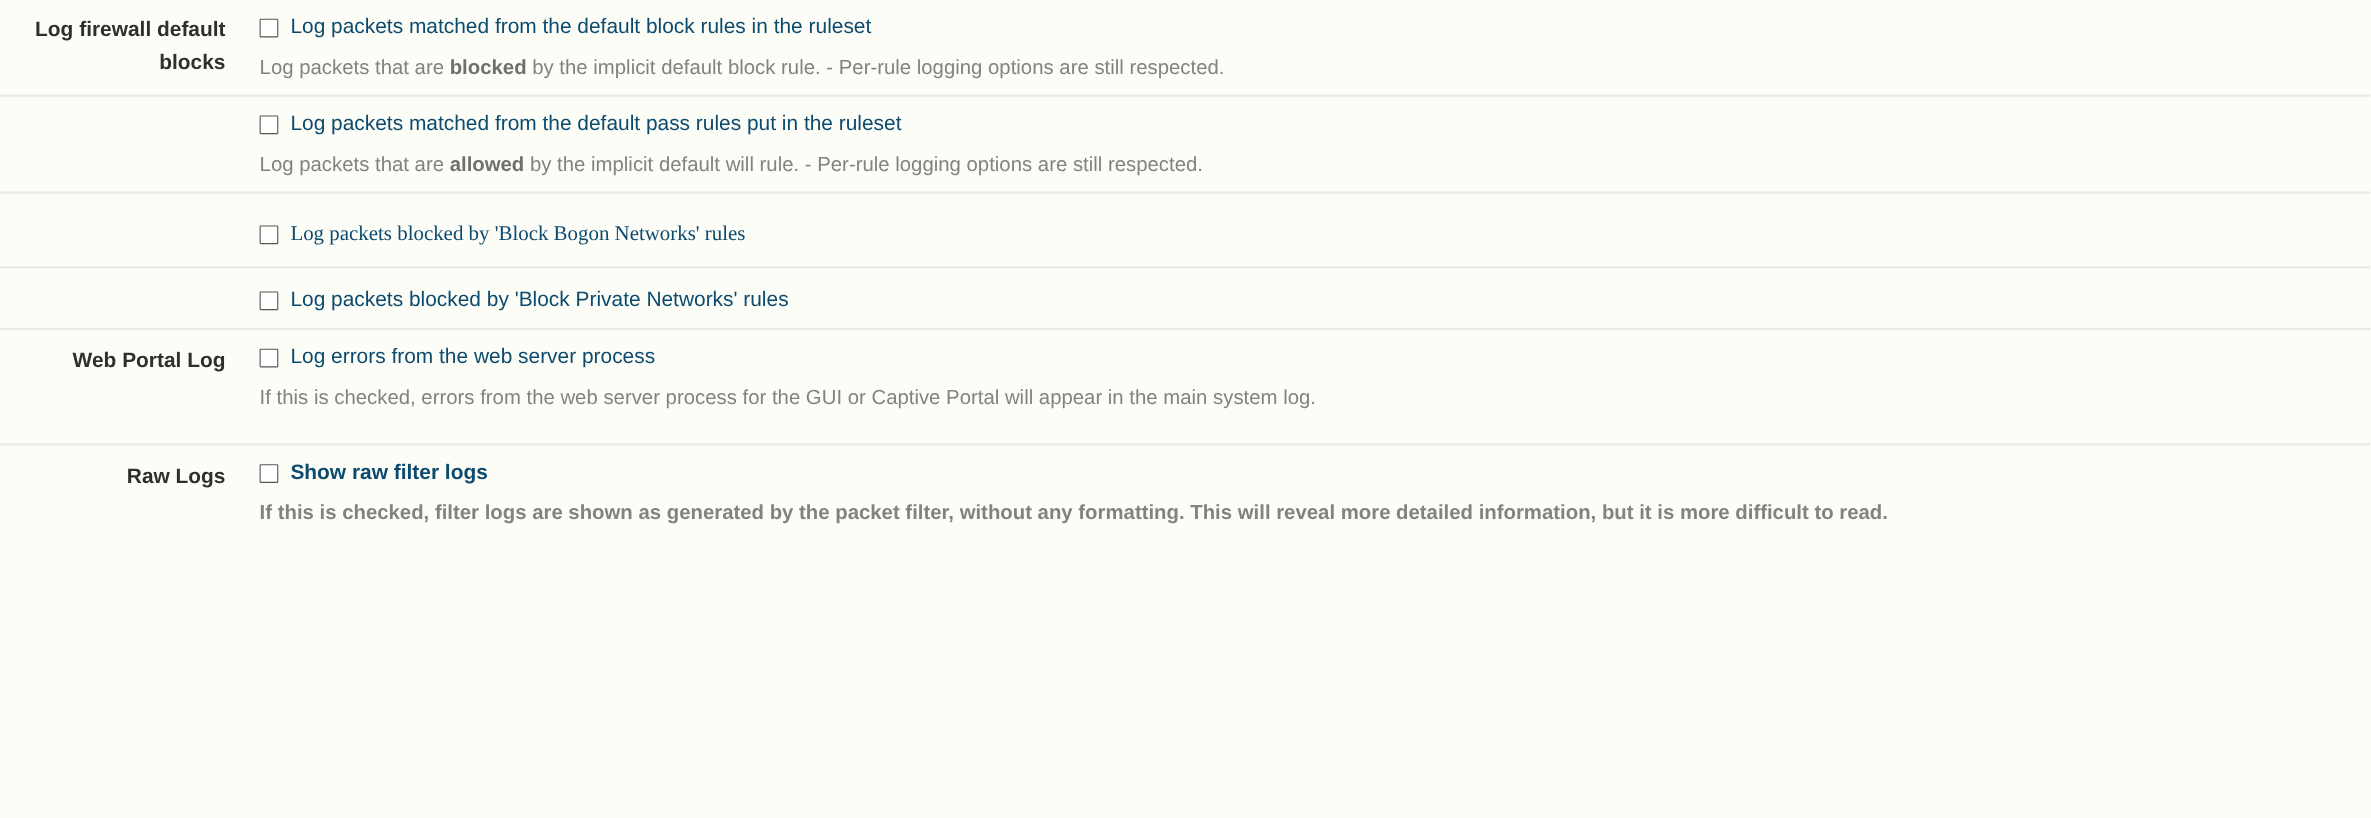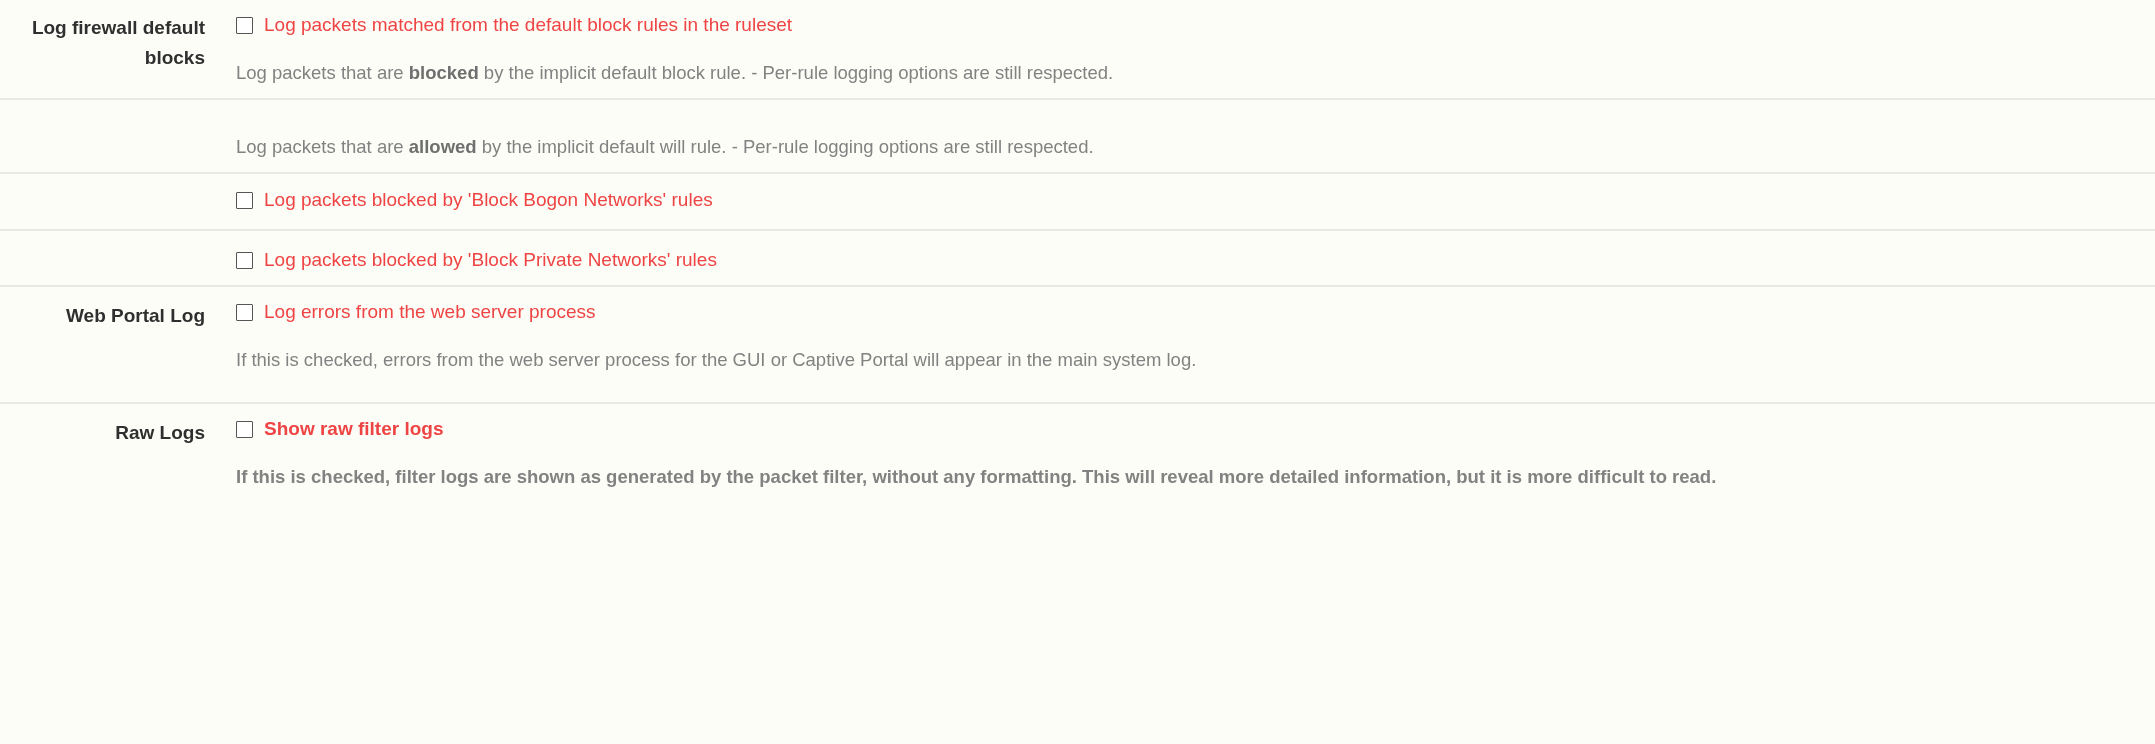--- a/index.html
+++ b/index.html
@@ -65,42 +65,42 @@
     background: #ffffff;
     border-radius: 1px;
     box-sizing: border-box;
     display: block;
     cursor: pointer;
   }
 
   .check-label {
     font-size: 19px;
     line-height: 26px;
-    color: #ef4444;
+    color: #0c4a6e;
     cursor: pointer;
     white-space: nowrap;
   }
 
   .desc {
     font-size: 18.5px;
     line-height: 29px;
     color: #828282;
-    margin-top: 20px;
+    margin-top: 8px;
     max-width: 1820px;
   }
   .desc b {
     color: #6f6f6f;
     font-weight: bold;
   }
 
   
   .row-1 .content-col { padding-top: 12px; padding-bottom: 11px; }
   .row-1 .label-col   { padding-top: 13px; }
   .row-2 .content-col { padding-top: 12px; padding-bottom: 11px; }
-  .row-3 .content-col { padding-top: 13px; padding-bottom: 16px; }
+  .row-3 .content-col { padding-top: 24px; padding-bottom: 16px; font-family: Liberation Serif, serif; }
   .row-4 .content-col { padding-top: 16px; }
   .row-5 .content-col { padding-top: 12px; padding-bottom: 28px; }
   .row-5 .label-col   { padding-top: 14px; }
   .row-6 .content-col { padding-top: 12px; padding-bottom: 12px; font-weight: bold; }
   .row-6 .label-col   { padding-top: 14px; }
 </style>
 </head>
 <body>
 
 <div class="form" id="form-root">
@@ -110,20 +110,24 @@
         <label class="check-line">
           <span class="checkbox" role="checkbox" aria-checked="false"></span>
           <span class="check-label">Log packets matched from the default block rules in the ruleset</span>
         </label>
         <div class="desc"><span>Log packets that are </span><b>blocked</b><span> by the implicit default block rule. - Per-rule logging options are still respected.</span></div>
       </div>
     </div>
     <div class="form-row row-2">
       <div class="label-col"></div>
       <div class="content-col">
+        <label class="check-line">
+          <span class="checkbox" role="checkbox" aria-checked="false"></span>
+          <span class="check-label">Log packets matched from the default pass rules put in the ruleset</span>
+        </label>
         <div class="desc"><span>Log packets that are </span><b>allowed</b><span> by the implicit default will rule. - Per-rule logging options are still respected.</span></div>
       </div>
     </div>
     <div class="form-row row-3">
       <div class="label-col"></div>
       <div class="content-col">
         <label class="check-line">
           <span class="checkbox" role="checkbox" aria-checked="false"></span>
           <span class="check-label">Log packets blocked by 'Block Bogon Networks' rules</span>
         </label>

